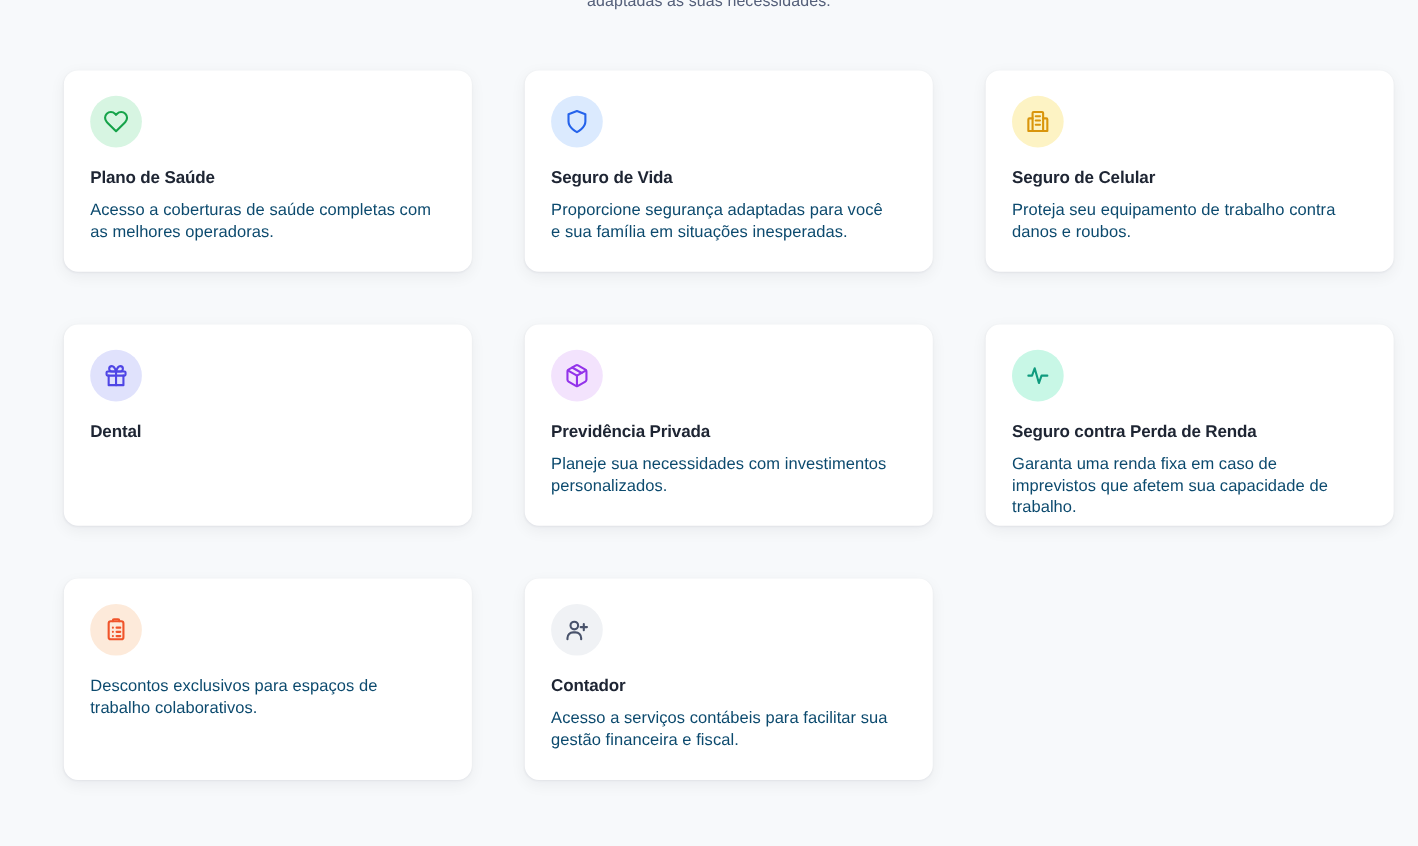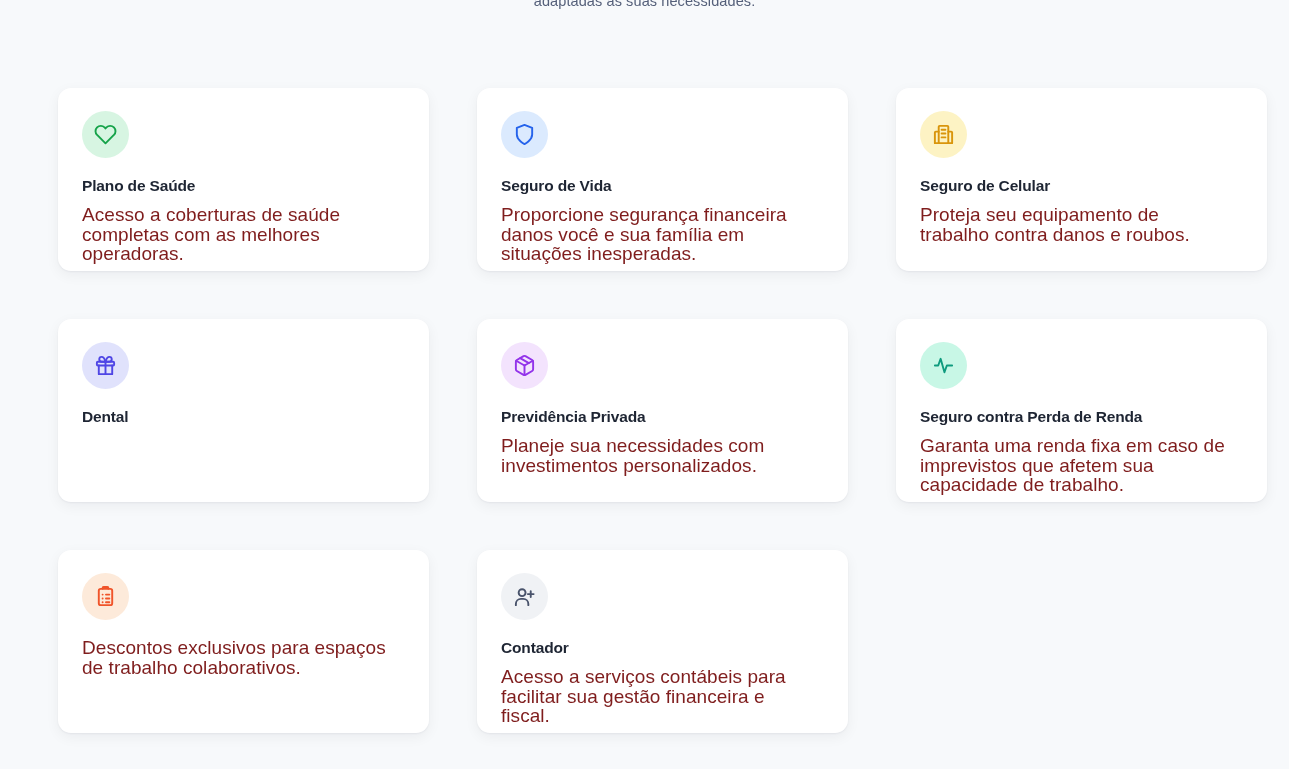--- a/index.html
+++ b/index.html
@@ -37,21 +37,21 @@
     font-size: 14.5px;
     line-height: 22px;
     color: #55607a;
     letter-spacing: .1px;
   }
 
   
   .grid {
     position: absolute;
     left: 58px;
-    top: 88px;
+    top: 64px;
     width: 1191px;
     display: grid;
     grid-template-columns: repeat(3, 371px);
     column-gap: 39px;
     row-gap: 37px;
     gap: 48px;
   }
 
   .card {
     position: relative;
@@ -87,23 +87,23 @@
   .card-title {
     font-size: 15.5px;
     font-weight: 700;
     color: #1e2533;
     letter-spacing: -0.15px;
     line-height: 20px;
     margin-bottom: 9px;
   }
 
   .card-desc {
-    font-size: 19px;
+    font-size: 15px;
     line-height: 19.5px;
-    color: #7f1d1d;
+    color: #0c4a6e;
     max-width: 310px;
     letter-spacing: .05px;
   }
 
   
 </style>
 </head>
 <body>
 
 <div class="page">
@@ -122,21 +122,21 @@
         <div class="card-title">Plano de Saúde</div>
         <div class="card-desc">Acesso a coberturas de saúde completas com as melhores operadoras.</div>
       </div>
       <div class="card">
         <div class="icon-badge" style="background: rgb(219, 234, 254);">
           <svg viewBox="0 0 24 24" stroke="#2563eb">
             <path d="M12 22s8-4 8-10V5l-8-3-8 3v7c0 6 8 10 8 10z"></path>
           </svg>
         </div>
         <div class="card-title">Seguro de Vida</div>
-        <div class="card-desc">Proporcione segurança financeira danos você e sua família em situações inesperadas.</div>
+        <div class="card-desc">Proporcione segurança adaptadas para você e sua família em situações inesperadas.</div>
       </div>
       <div class="card">
         <div class="icon-badge" style="background: rgb(253, 243, 196);">
           <svg viewBox="0 0 24 24" stroke="#d9950b">
             <path d="M8 3h8a1 1 0 0 1 1 1v17H7V4a1 1 0 0 1 1-1z"></path>
             <path d="M17 9h3a1 1 0 0 1 1 1v11h-4"></path>
             <path d="M7 9H4a1 1 0 0 0-1 1v11h4"></path>
             <path d="M10 7h4M10 11h4M10 15h4"></path>
           </svg>
         </div>

